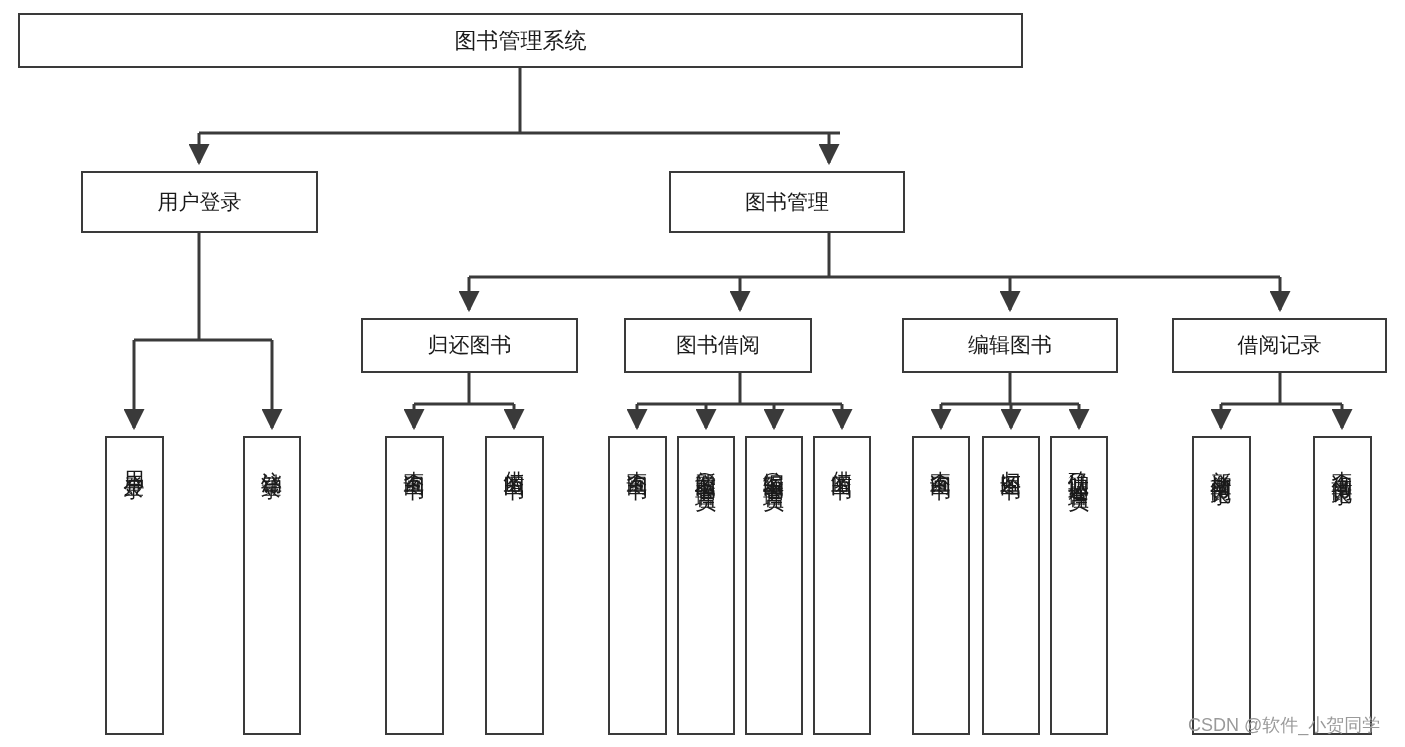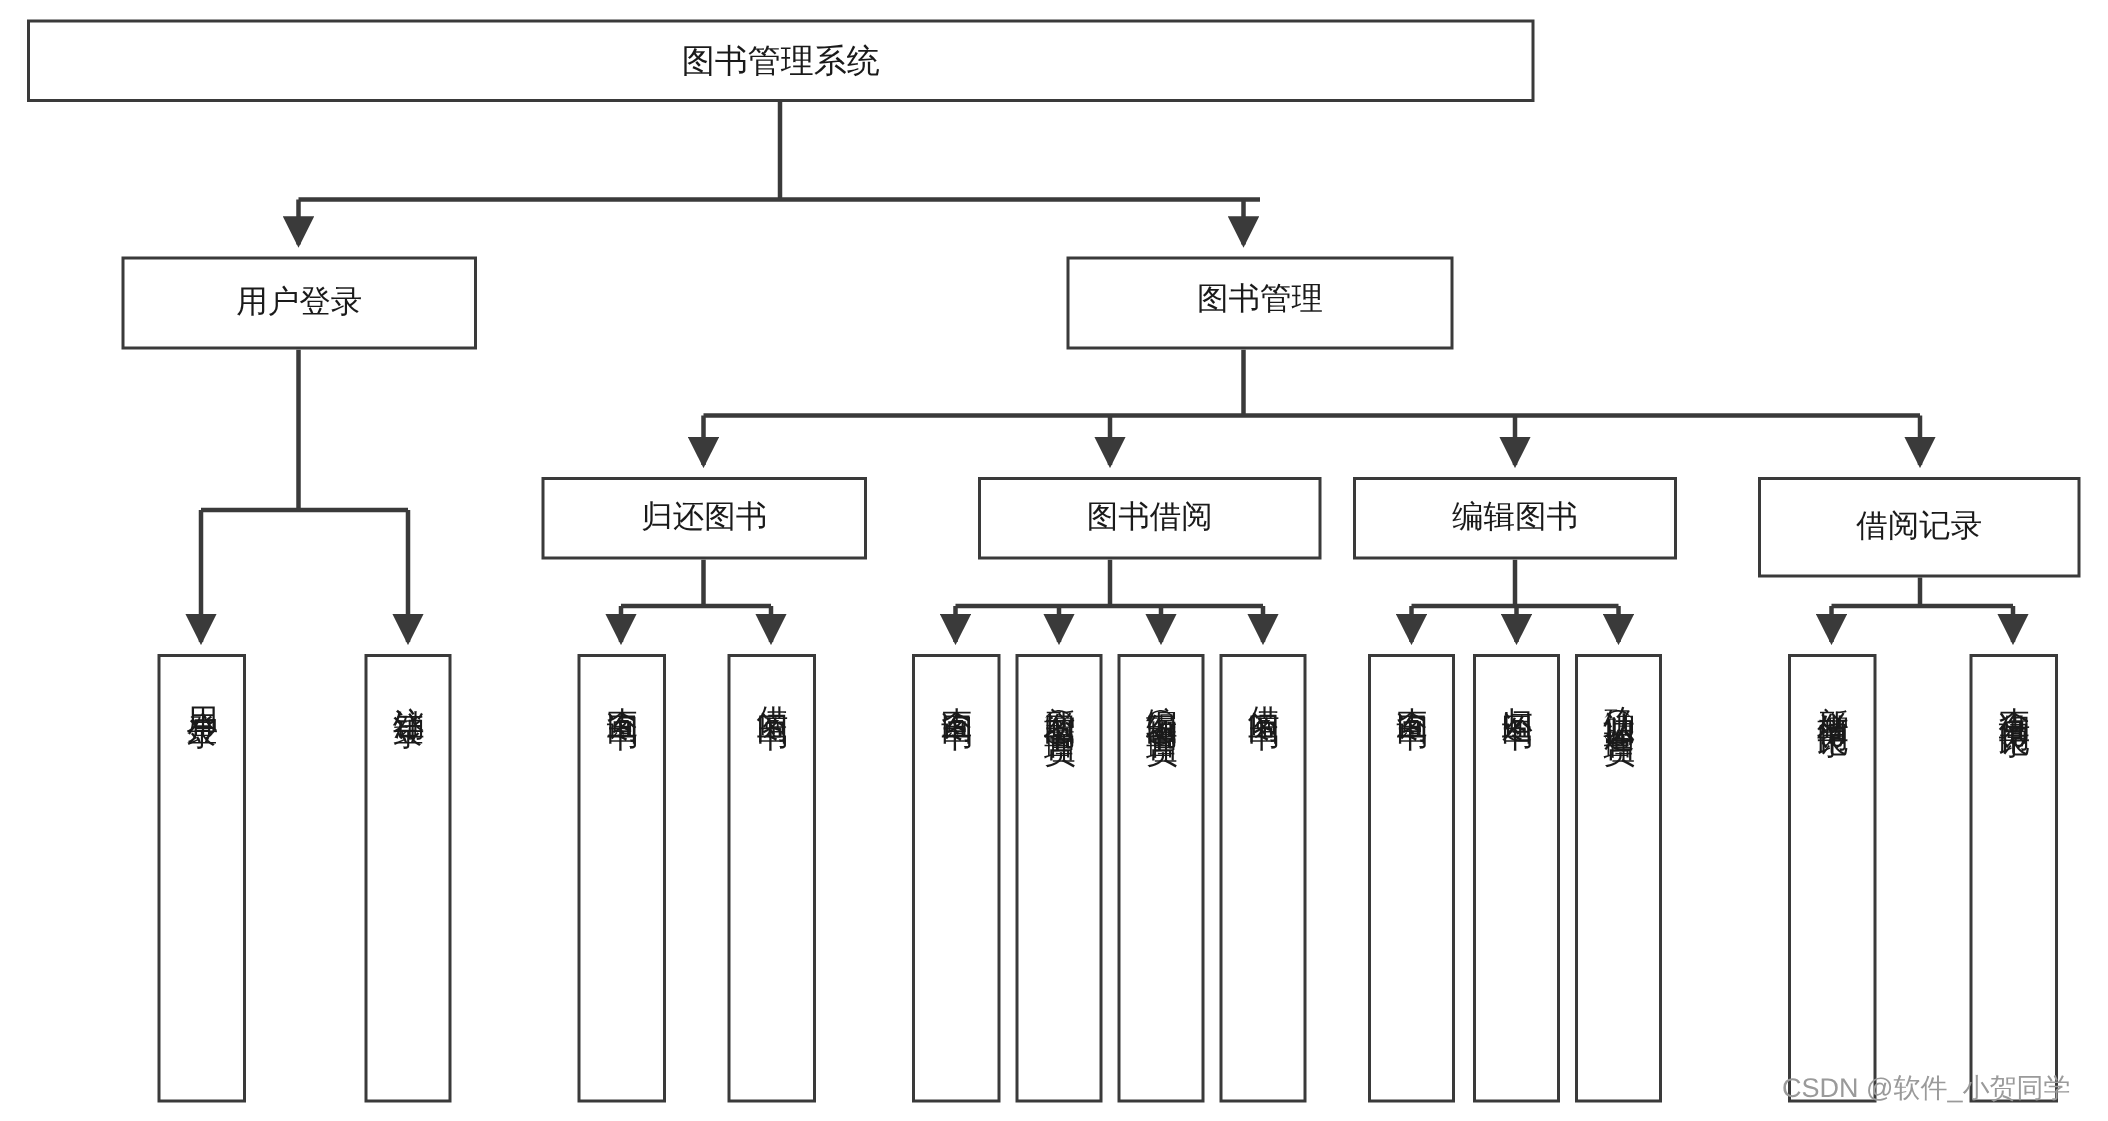--- a/index.html
+++ b/index.html
@@ -129,34 +129,34 @@
     </g>
   </svg>
 
   <div class="node root horizontal" style="left:18px; top:13px; width:1005px; height:55px;">
     <span class="node-label">图书管理系统</span>
   </div>
 
   <div class="node horizontal" style="left:81px; top:171px; width:237px; height:62px;">
     <span class="node-label">用户登录</span>
   </div>
-  <div class="node horizontal" style="left:711px; top:171px; width:258px; height:62px;font-family:Liberation Mono, monospace;">
+  <div class="node horizontal" style="left:669px; top:171px; width:236px; height:62px;">
     <span class="node-label">图书管理</span>
   </div>
 
   <div class="node horizontal" style="left:361px; top:318px; width:217px; height:55px;">
     <span class="node-label">归还图书</span>
   </div>
-  <div class="node horizontal" style="left:652px; top:318px; width:229px; height:55px;">
+  <div class="node horizontal" style="left:624px; top:318px; width:188px; height:55px;">
     <span class="node-label">图书借阅</span>
   </div>
   <div class="node horizontal" style="left:902px; top:318px; width:216px; height:55px;">
     <span class="node-label">编辑图书</span>
   </div>
-  <div class="node horizontal" style="left:1172px; top:318px; width:215px; height:67px;">
+  <div class="node horizontal" style="left:1172px; top:318px; width:215px; height:55px;">
     <span class="node-label">借阅记录</span>
   </div>
 
   <div class="node vertical" style="left:105px; top:436px; width:59px; height:299px;">
     <span class="node-label">用户登录</span>
   </div>
   <div class="node vertical" style="left:243px; top:436px; width:58px; height:299px;">
     <span class="node-label">注销登录</span>
   </div>
   <div class="node vertical" style="left:385px; top:436px; width:59px; height:299px;">

